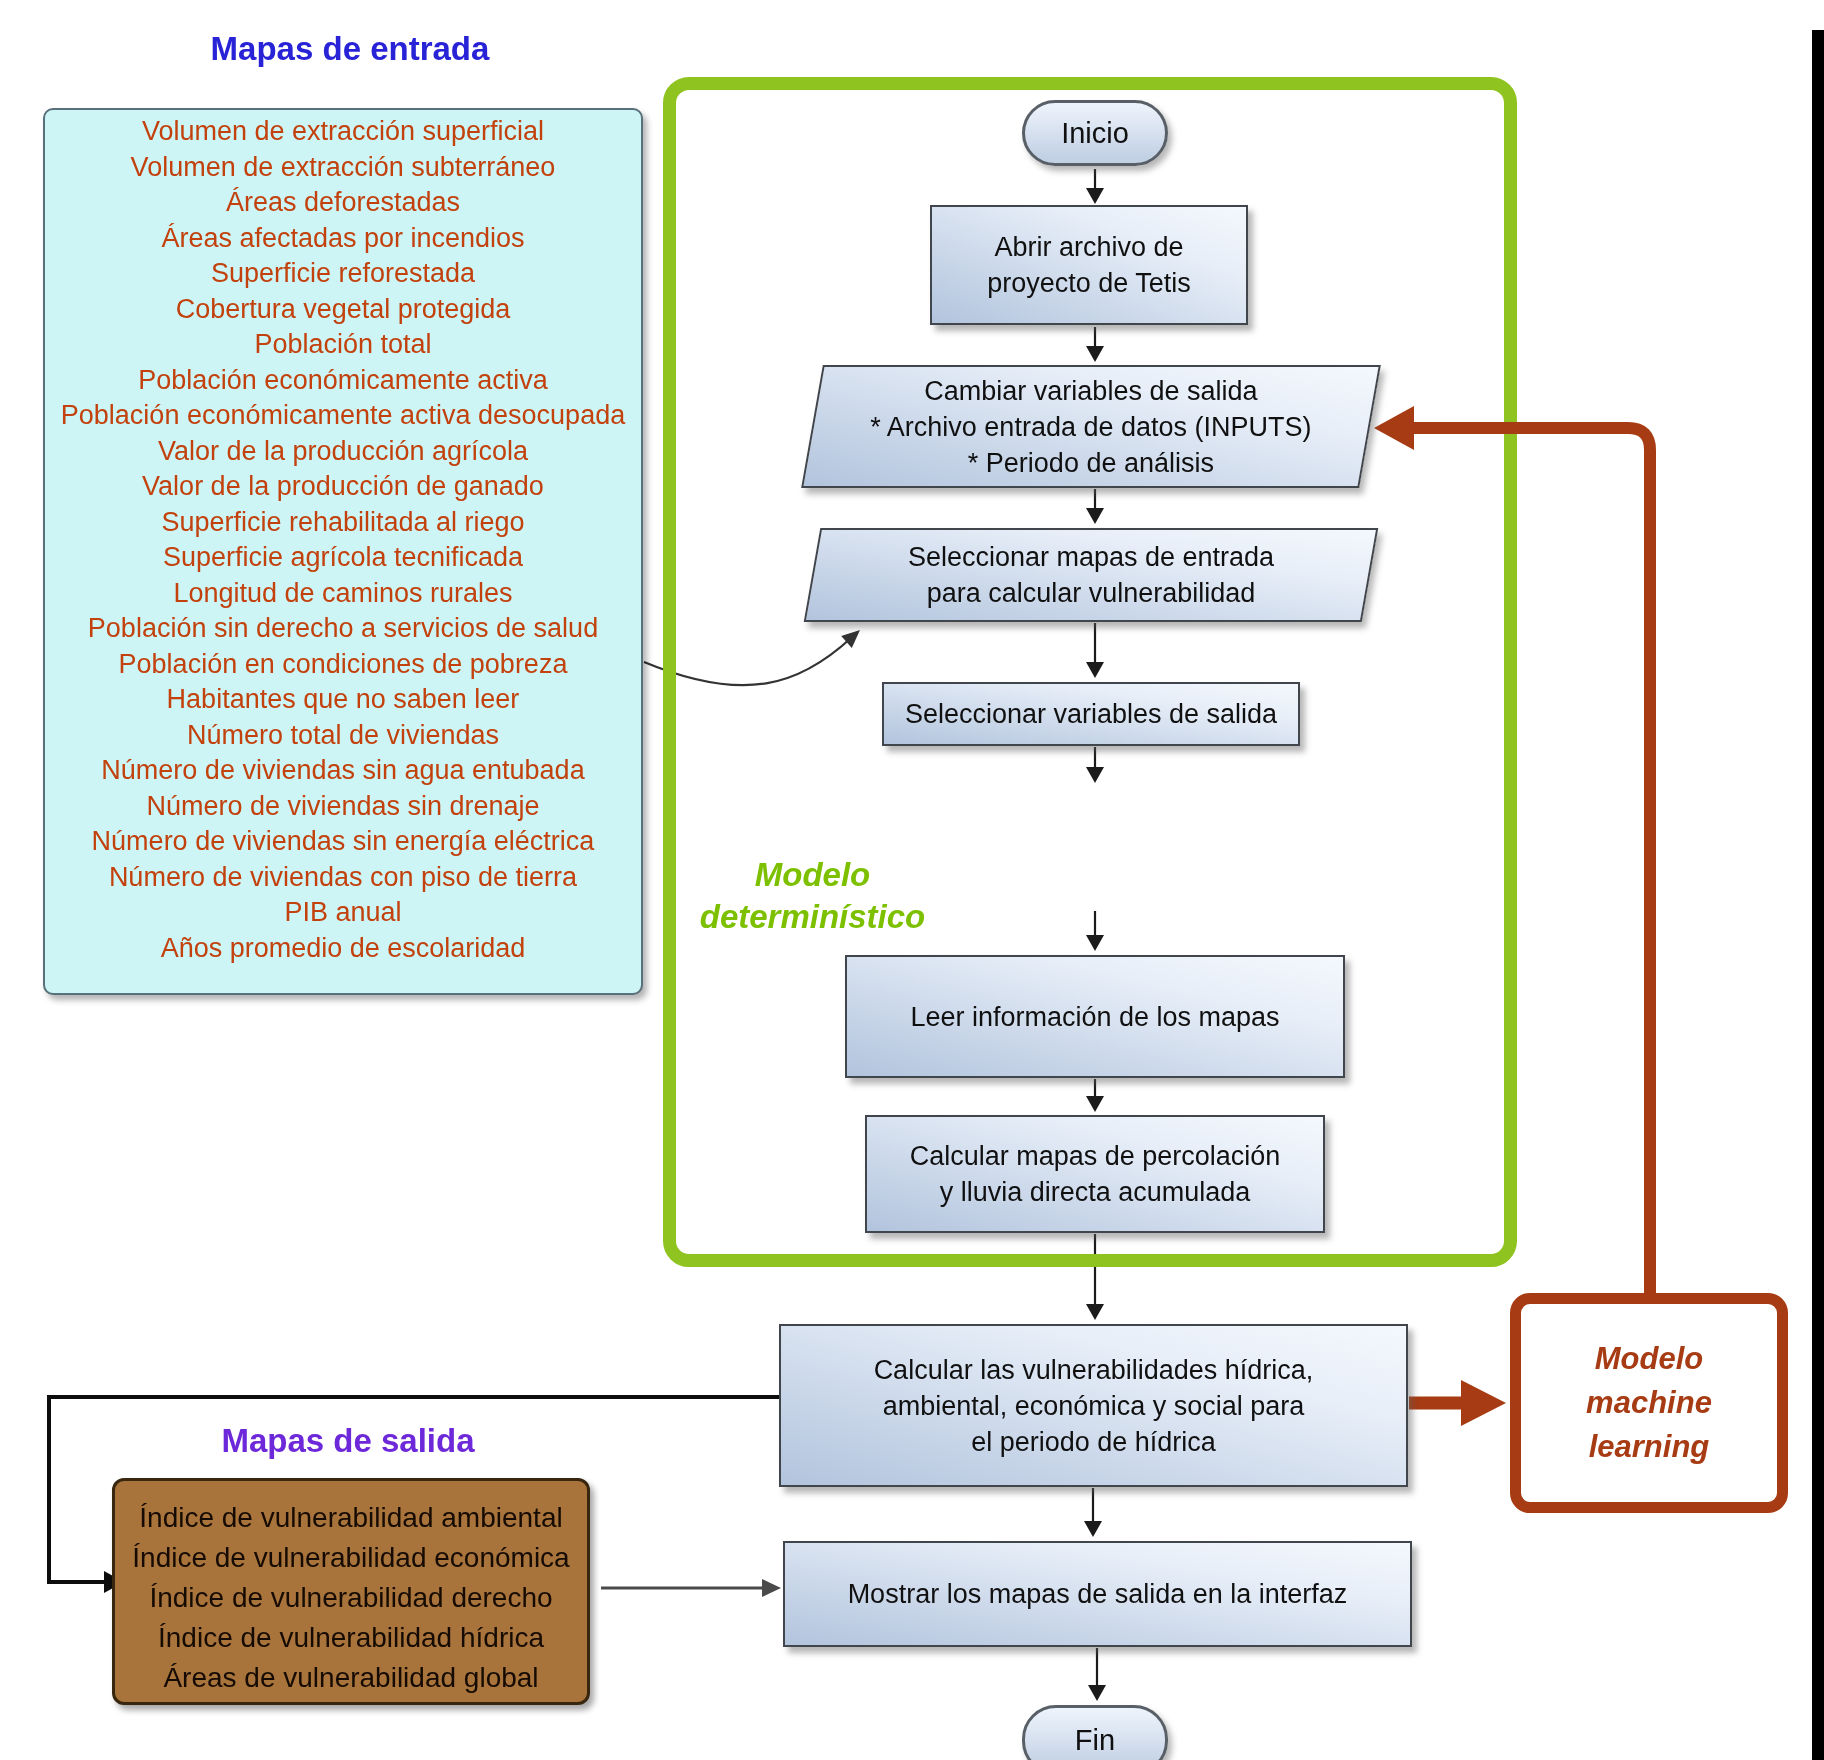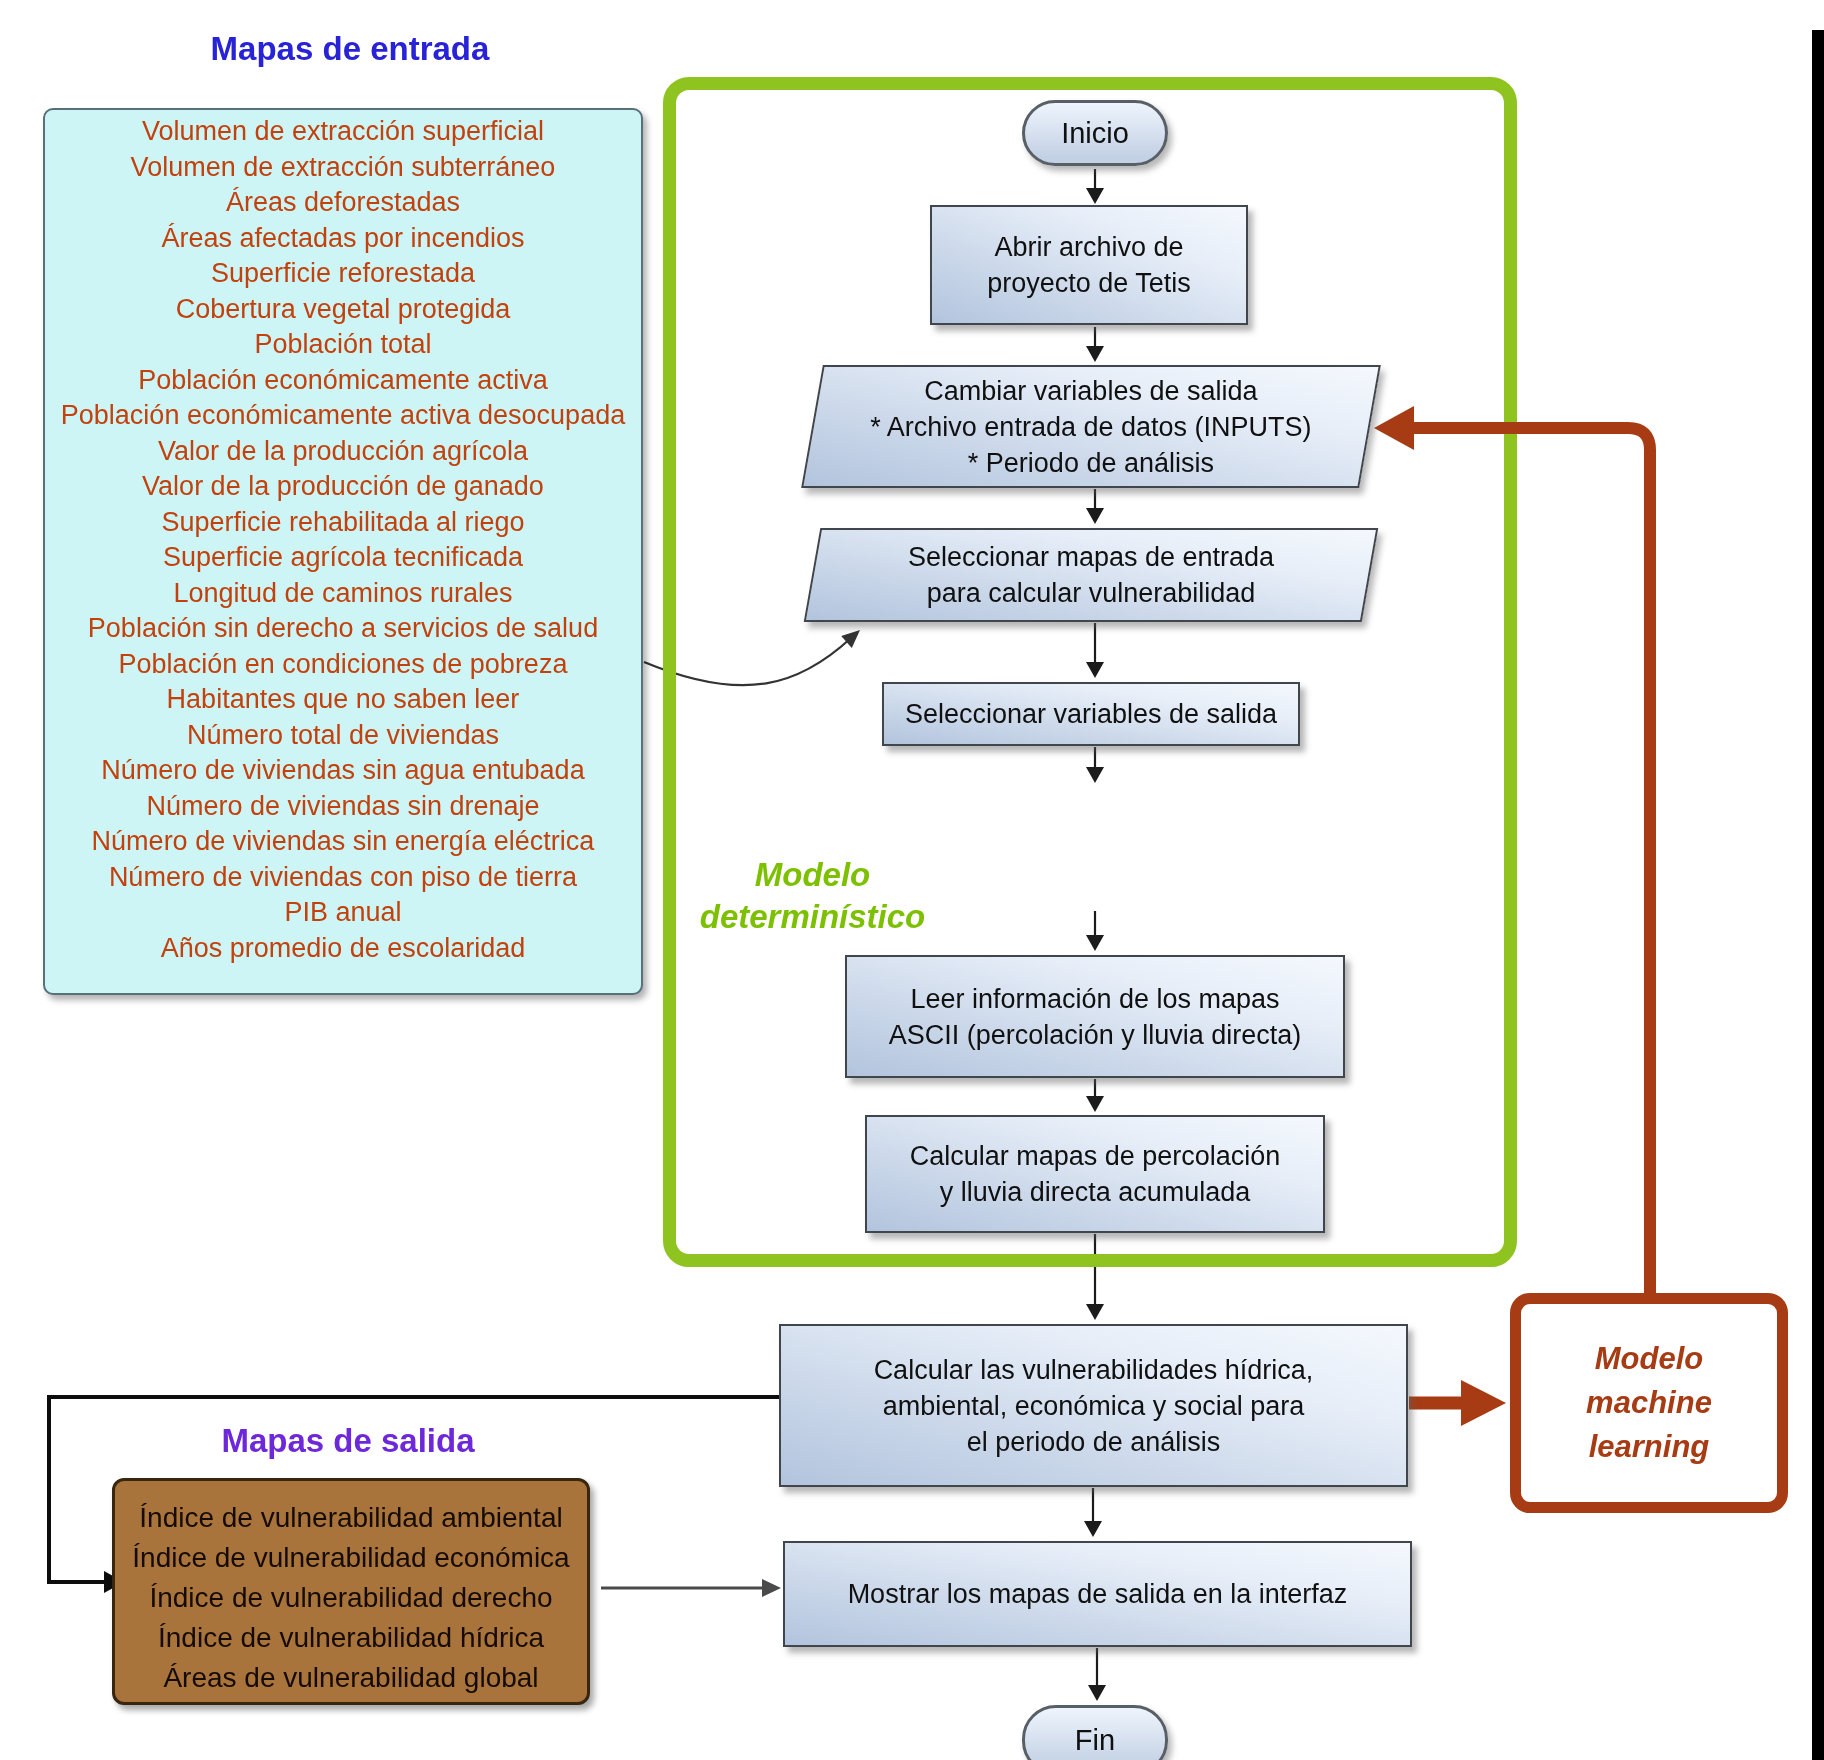--- a/index.html
+++ b/index.html
@@ -212,36 +212,35 @@
   <div class="node box" style="left:882px;top:652px;width:418px;height:64px">
     <div>
         <div>Seleccionar variables de salida</div>
       </div>
   </div>
 
 
   <div class="node box" style="left:845px;top:925px;width:500px;height:123px">
     <div>
         <div>Leer información de los mapas</div>
-        <div>ASCII (percolación y lluvia directa)</div>
       </div>
   </div>
 
   <div class="node box" style="left:865px;top:1085px;width:460px;height:118px">
     <div>
         <div>Calcular mapas de percolación</div>
         <div>y lluvia directa acumulada</div>
       </div>
   </div>
 
   <div class="node box" style="left:779px;top:1294px;width:629px;height:163px">
     <div>
         <div>Calcular las vulnerabilidades hídrica,</div>
         <div>ambiental, económica y social para</div>
-        <div>el periodo de análisis</div>
+        <div>el periodo de hídrica</div>
       </div>
   </div>
 
   <div class="node box" style="left:783px;top:1511px;width:629px;height:106px">
     <div>
         <div>Mostrar los mapas de salida en la interfaz</div>
       </div>
   </div>
 
   <div class="node stadium" style="left:1022px;top:1675px;width:146px;height:70px">

